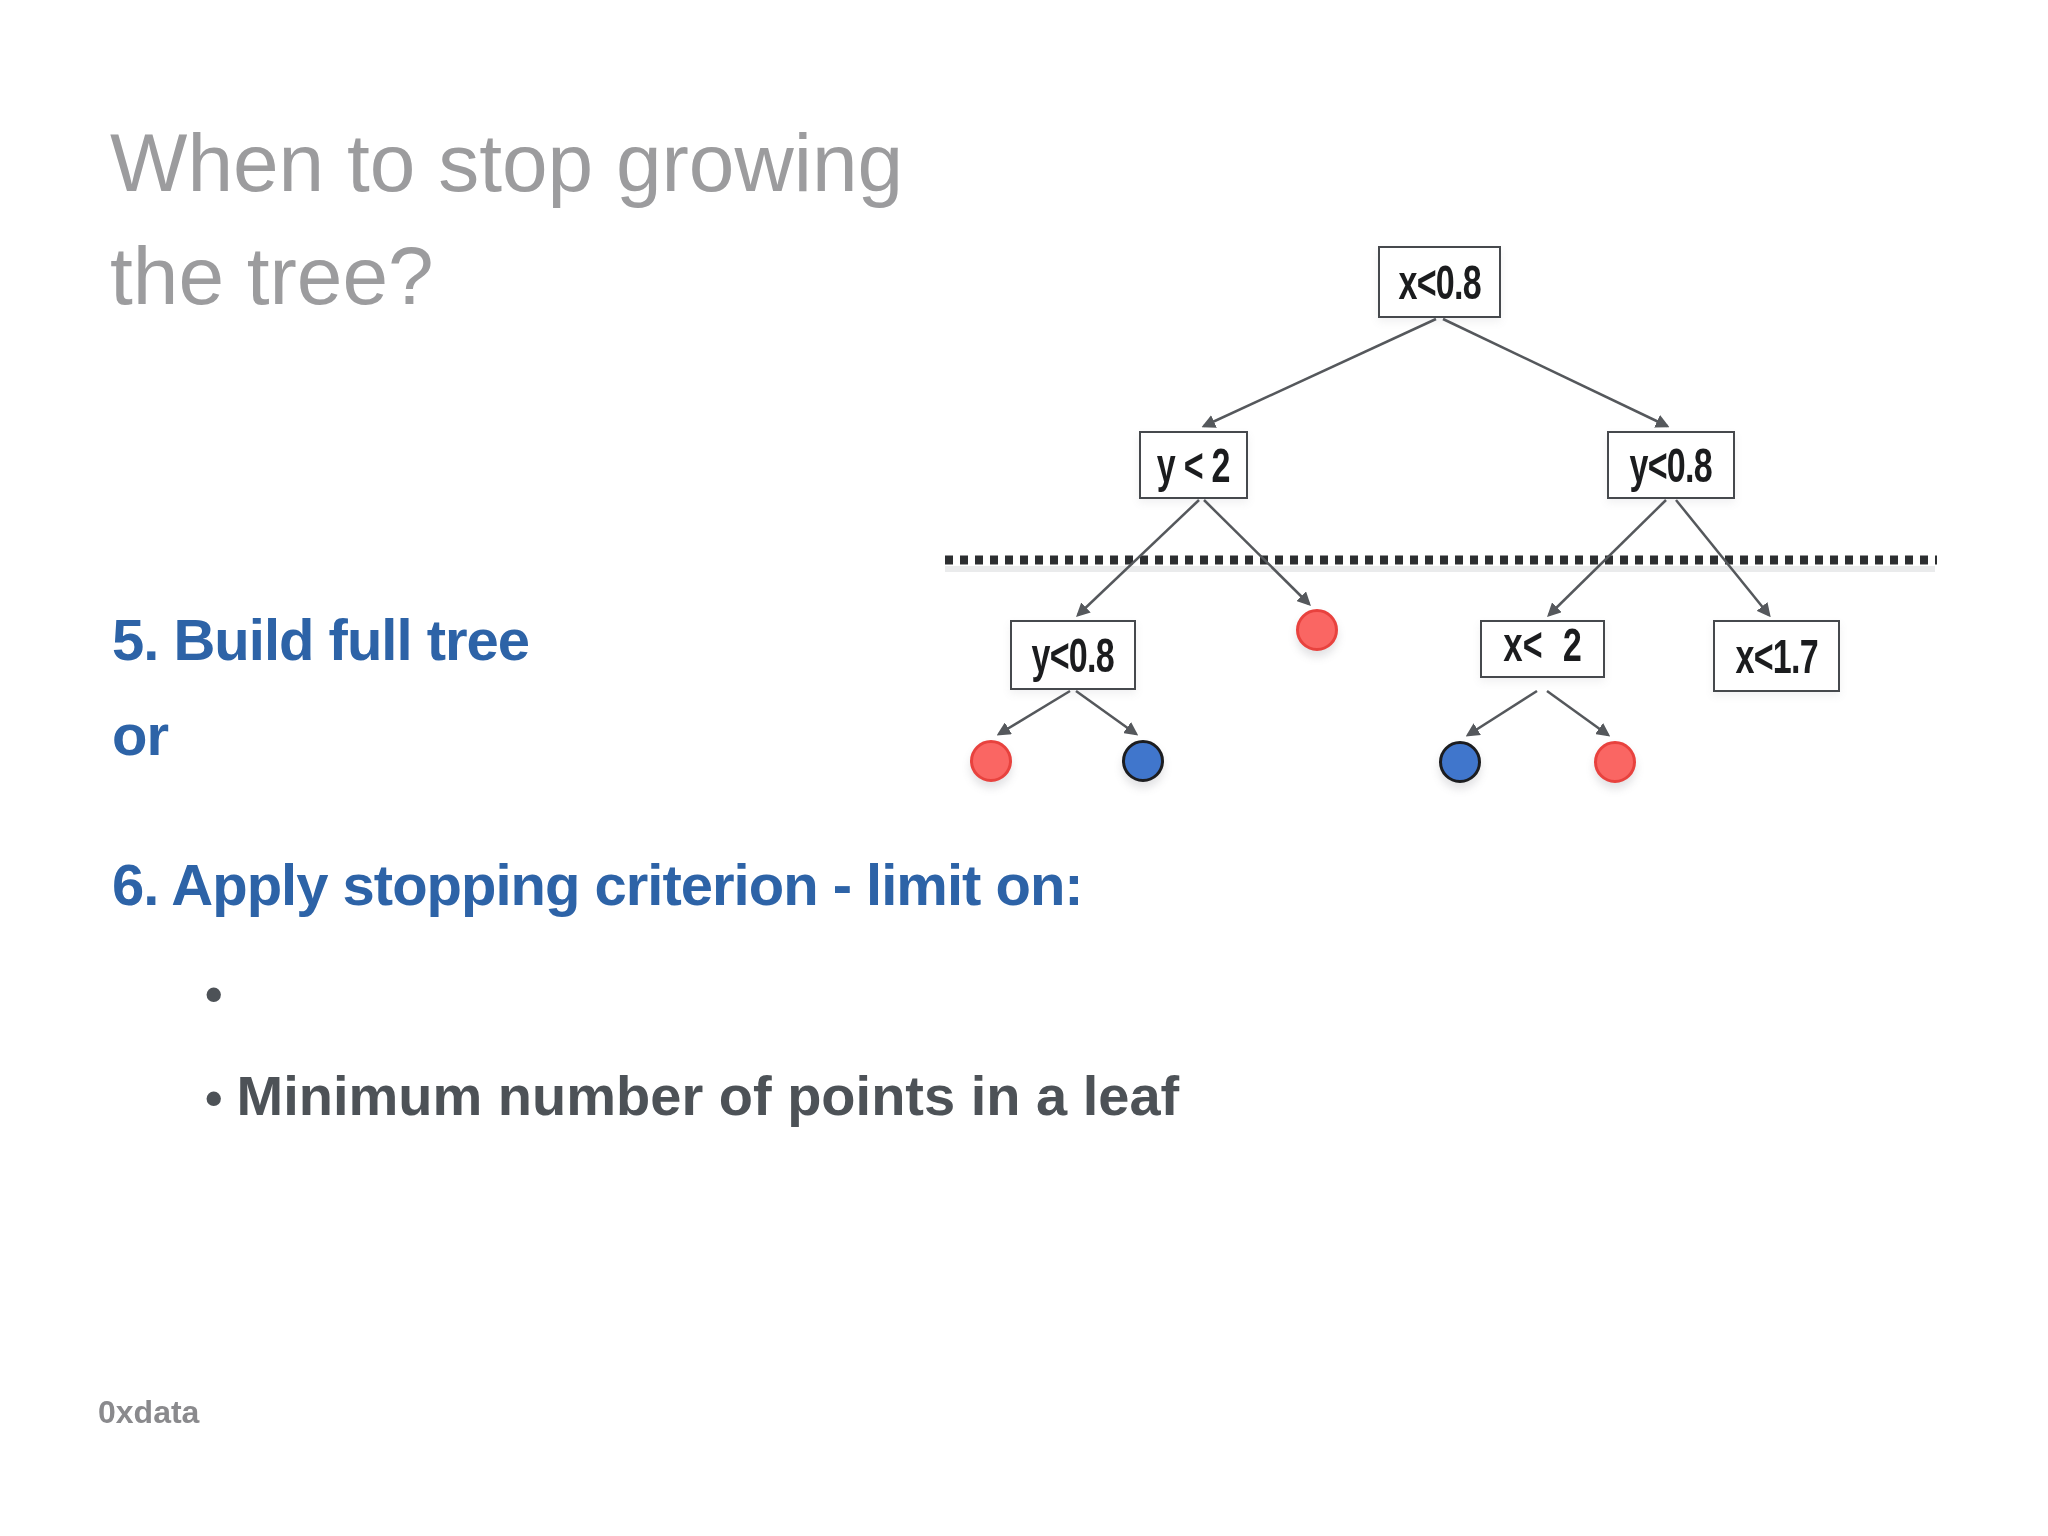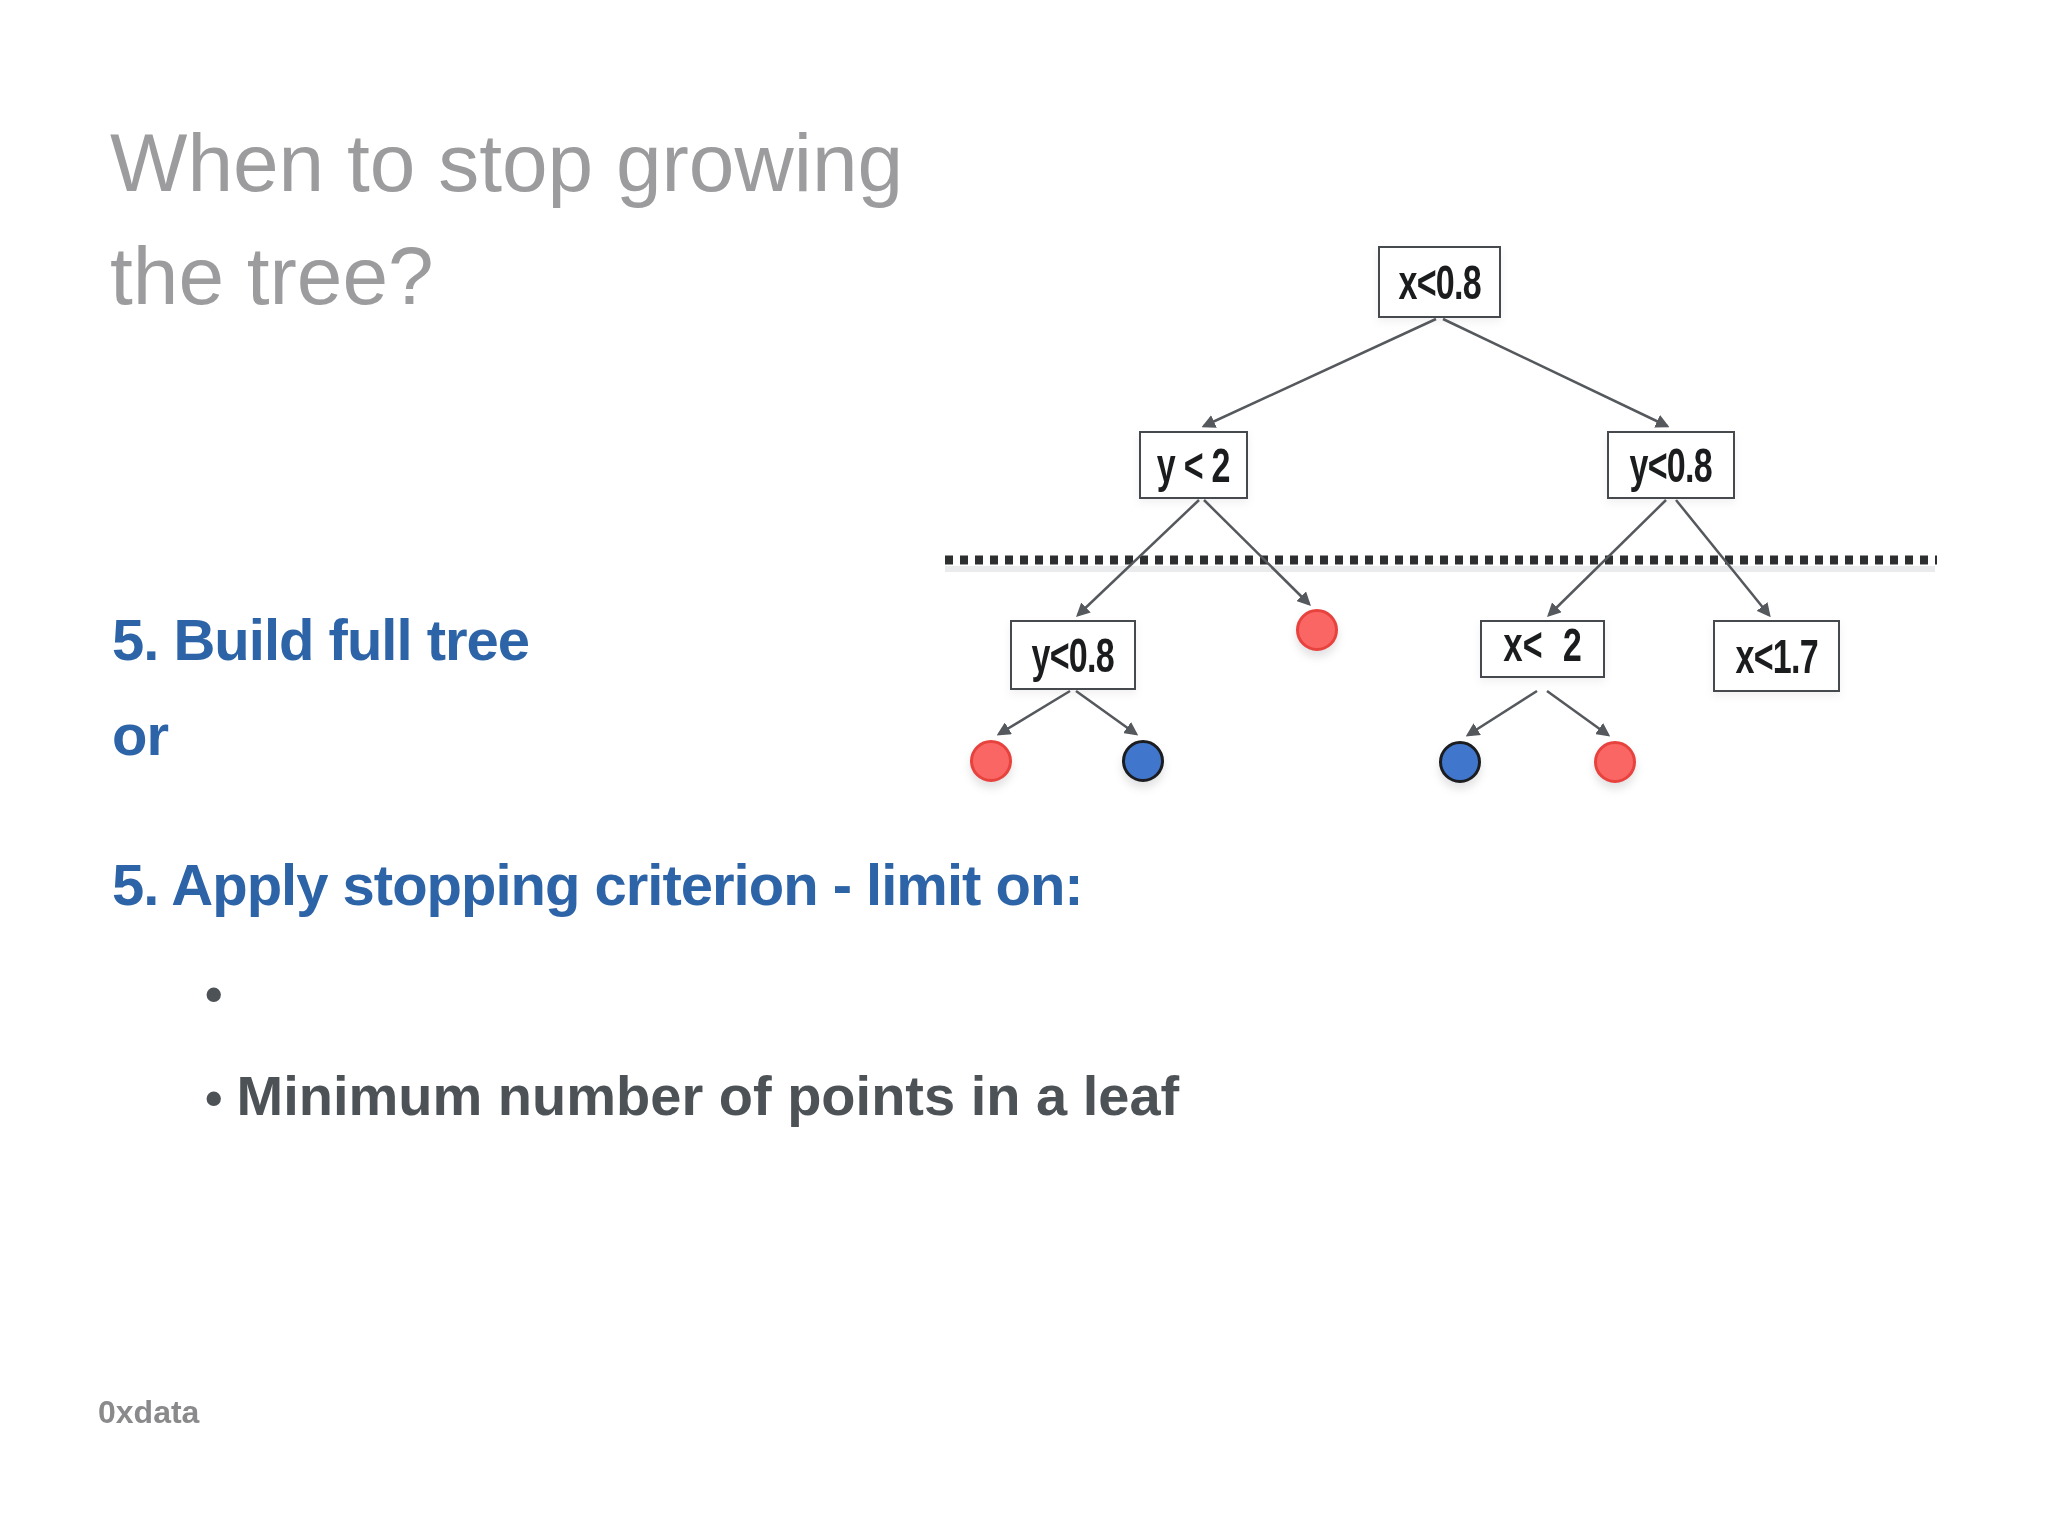--- a/index.html
+++ b/index.html
@@ -70,21 +70,21 @@
 </head>
 <body>
 
 <div class="title">
   <div>When to stop growing</div>
   <div>the tree?</div>
 </div>
 
 <div class="blue-item item1">5. Build full tree</div>
 <div class="blue-item or-item">or</div>
-<div class="blue-item item2">5. Apply stopping criterion - limit on:</div>
+<div class="blue-item item2">6. Apply stopping criterion - limit on:</div>
 
 <div class="bullet-row bullet1">
   <span class="bullet-dot">•</span>
 </div>
 <div class="bullet-row bullet2">
   <span class="bullet-dot">•</span>
   <span>Minimum number of points in a leaf</span>
 </div>
 
 <div class="tree">

